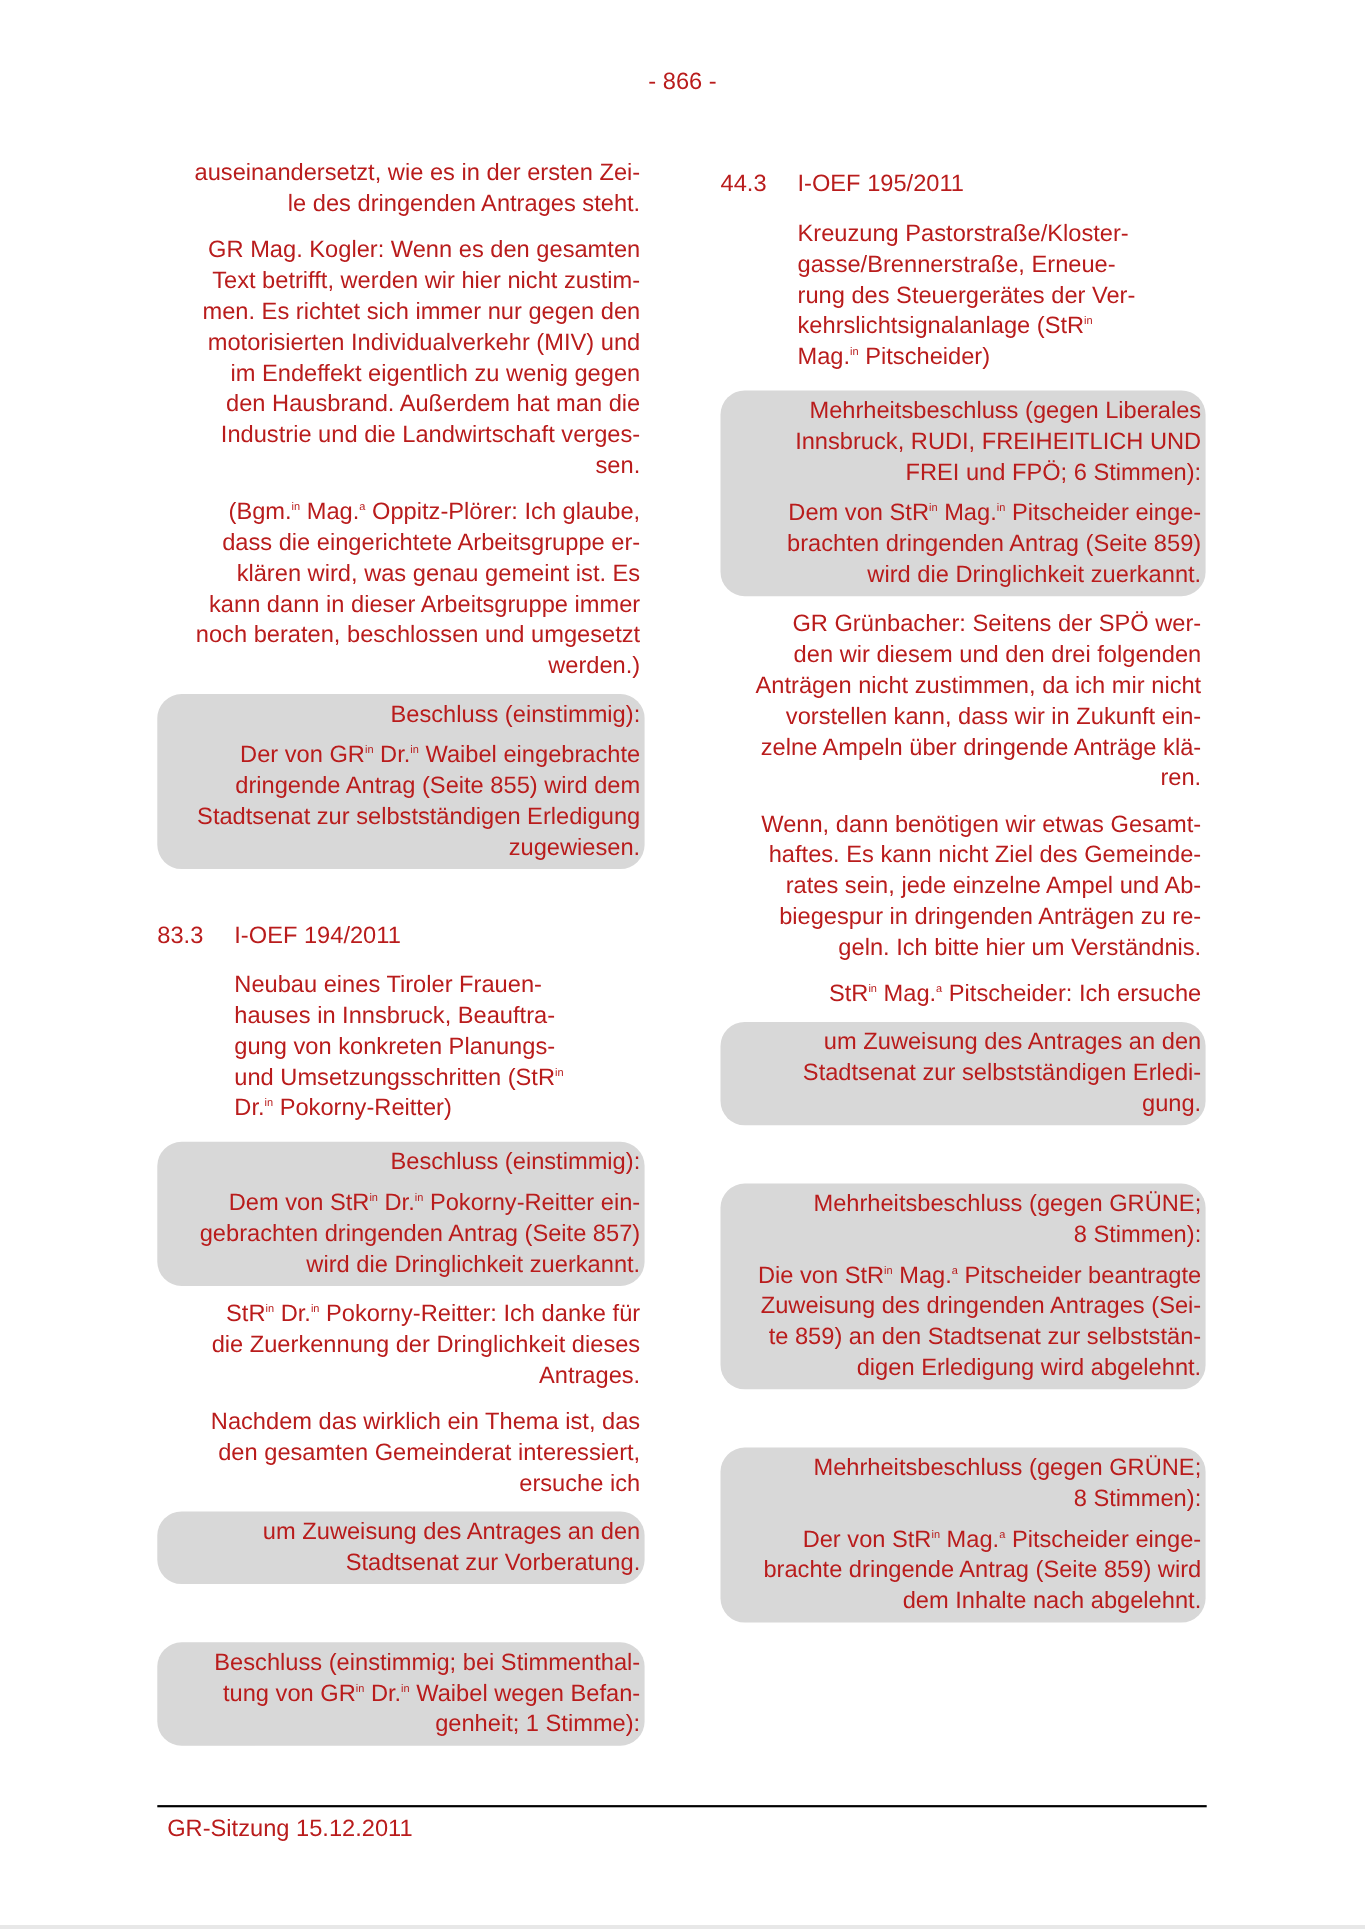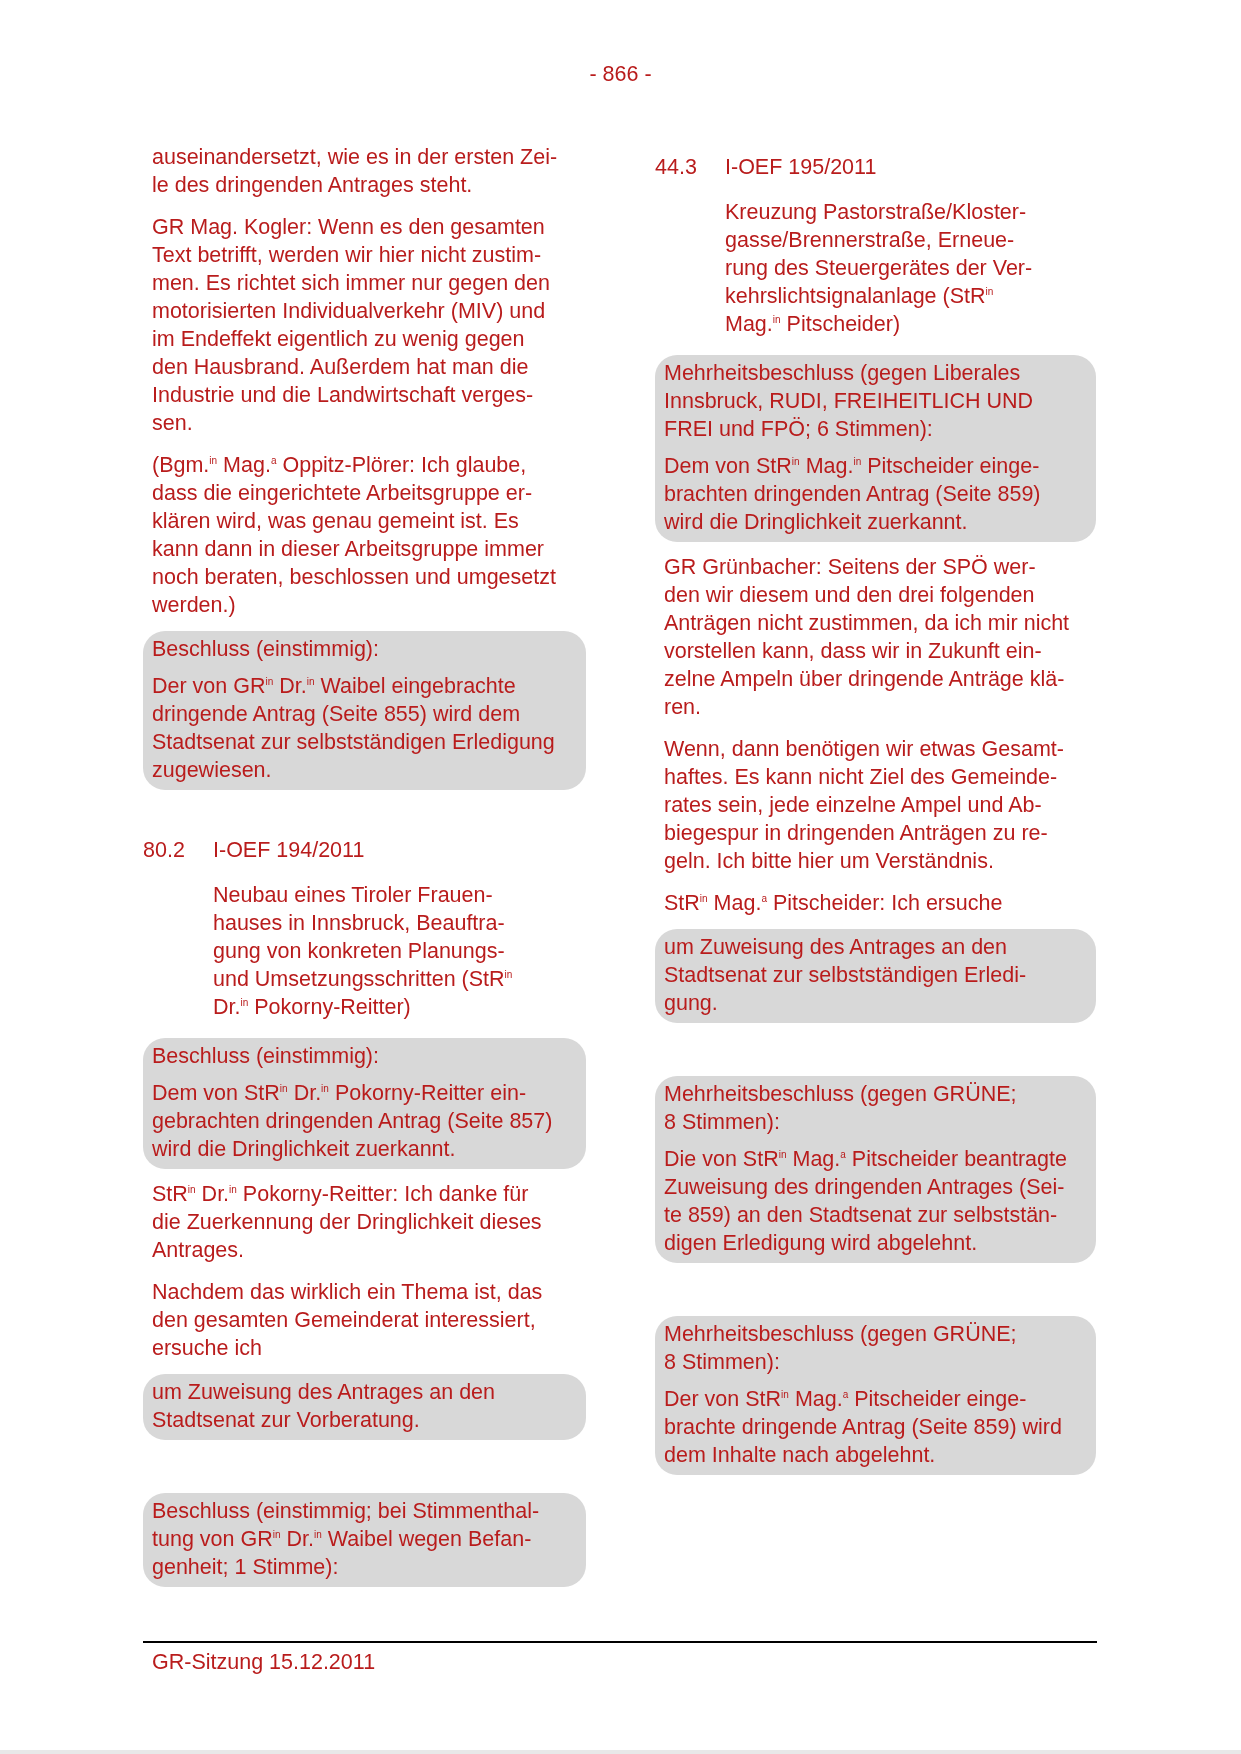--- a/index.html
+++ b/index.html
@@ -19,21 +19,21 @@
     position: absolute;
     top: 60px;
     left: 0;
     width: 100%;
     text-align: center;
   }
   .column { position: absolute; }
   .col-left  { left: 143px; top: 141px; width: 443px; }
   .col-right { left: 655px; top: 137px; width: 441px; }
 
-  .block { margin: 0 0 9px 0; padding: 2px 4px 3px 9px; }
+  .block { margin: 0 0 9px 0; padding: 2px 4px 3px 9px; text-align: right; }
   .para { white-space: normal; }
   .shaded { background: #d8d8d8; padding: 4px 4px 6px 9px; border-radius: 22px; }
   .shaded .inner-para { margin: 0 0 9px 0; }
   .shaded .inner-para:last-child { margin-bottom: 0; }
 
   .heading { margin-top: 46px; margin-bottom: 17px; }
   .heading-row { display: flex; }
   .heading-number { width: 70px; flex: 0 0 70px; }
   .heading-subtitle { margin-left: 70px; margin-top: 17px; }
 
@@ -65,21 +65,21 @@
     <div class="block para">GR Mag. Kogler: Wenn es den gesamten<br>Text betrifft, werden wir hier nicht zustim-<br>men. Es richtet sich immer nur gegen den<br>motorisierten Individualverkehr (MIV) und<br>im Endeffekt eigentlich zu wenig gegen<br>den Hausbrand. Außerdem hat man die<br>Industrie und die Landwirtschaft verges-<br>sen.</div>
     <div class="block para">(Bgm.<sup>in</sup> Mag.<sup>a</sup> Oppitz-Plörer: Ich glaube,<br>dass die eingerichtete Arbeitsgruppe er-<br>klären wird, was genau gemeint ist. Es<br>kann dann in dieser Arbeitsgruppe immer<br>noch beraten, beschlossen und umgesetzt<br>werden.)</div>
 
     <div class="block shaded">
       <div class="inner-para">Beschluss (einstimmig):</div>
       <div class="inner-para">Der von GR<sup>in</sup> Dr.<sup>in</sup> Waibel eingebrachte<br>dringende Antrag (Seite 855) wird dem<br>Stadtsenat zur selbstständigen Erledigung<br>zugewiesen.</div>
     </div>
 
     <div class="heading">
       <div class="heading-row">
-        <span class="heading-number">80.2</span>
+        <span class="heading-number">83.3</span>
         <span class="heading-code">I-OEF 194/2011</span>
       </div>
       <div class="heading-subtitle para">Neubau eines Tiroler Frauen-<br>hauses in Innsbruck, Beauftra-<br>gung von konkreten Planungs-<br>und Umsetzungsschritten (StR<sup>in</sup><br>Dr.<sup>in</sup> Pokorny-Reitter)</div>
     </div>
 
     <div class="block shaded">
       <div class="inner-para">Beschluss (einstimmig):</div>
       <div class="inner-para">Dem von StR<sup>in</sup> Dr.<sup>in</sup> Pokorny-Reitter ein-<br>gebrachten dringenden Antrag (Seite 857)<br>wird die Dringlichkeit zuerkannt.</div>
     </div>
 

